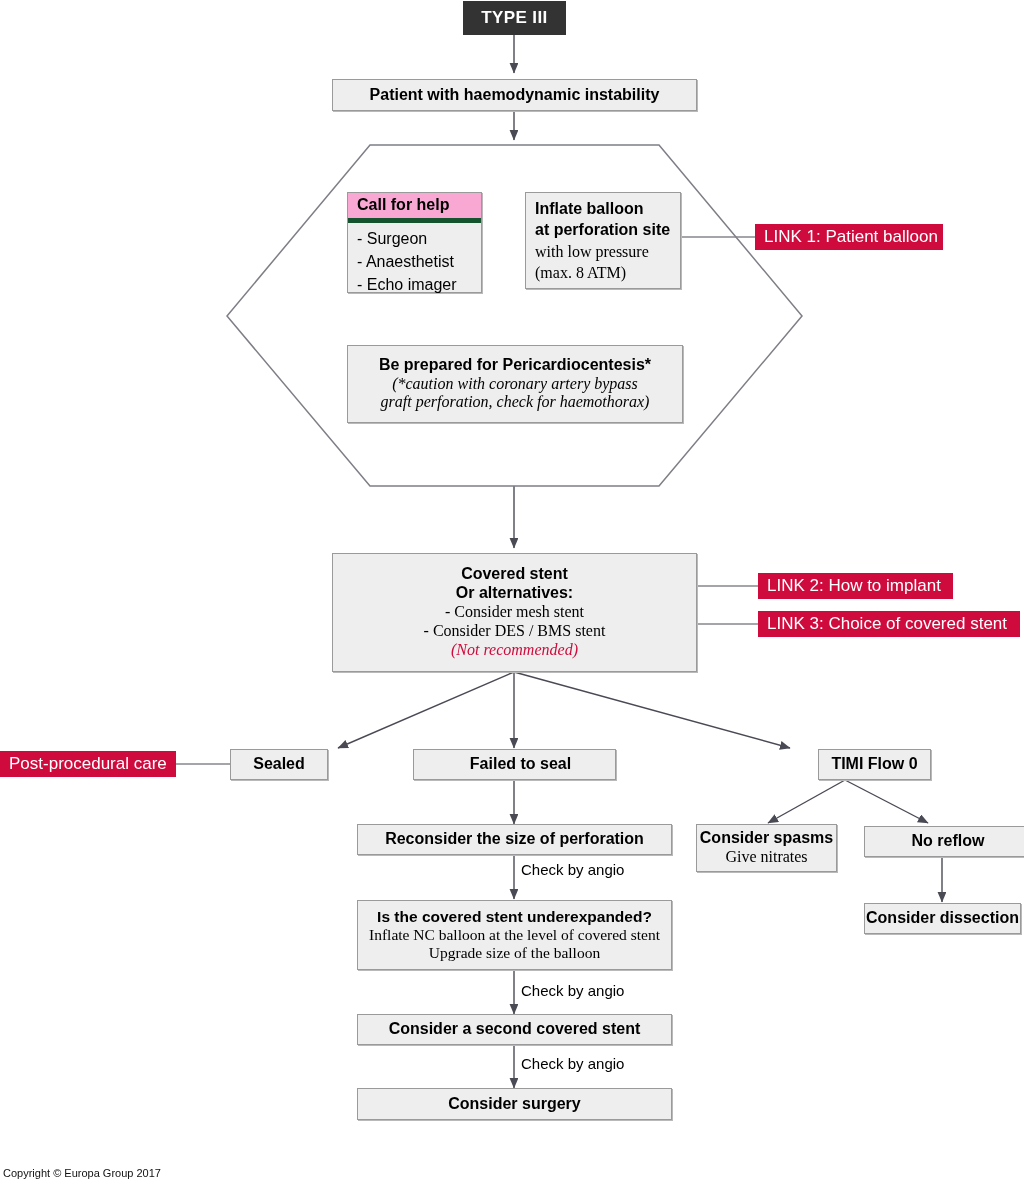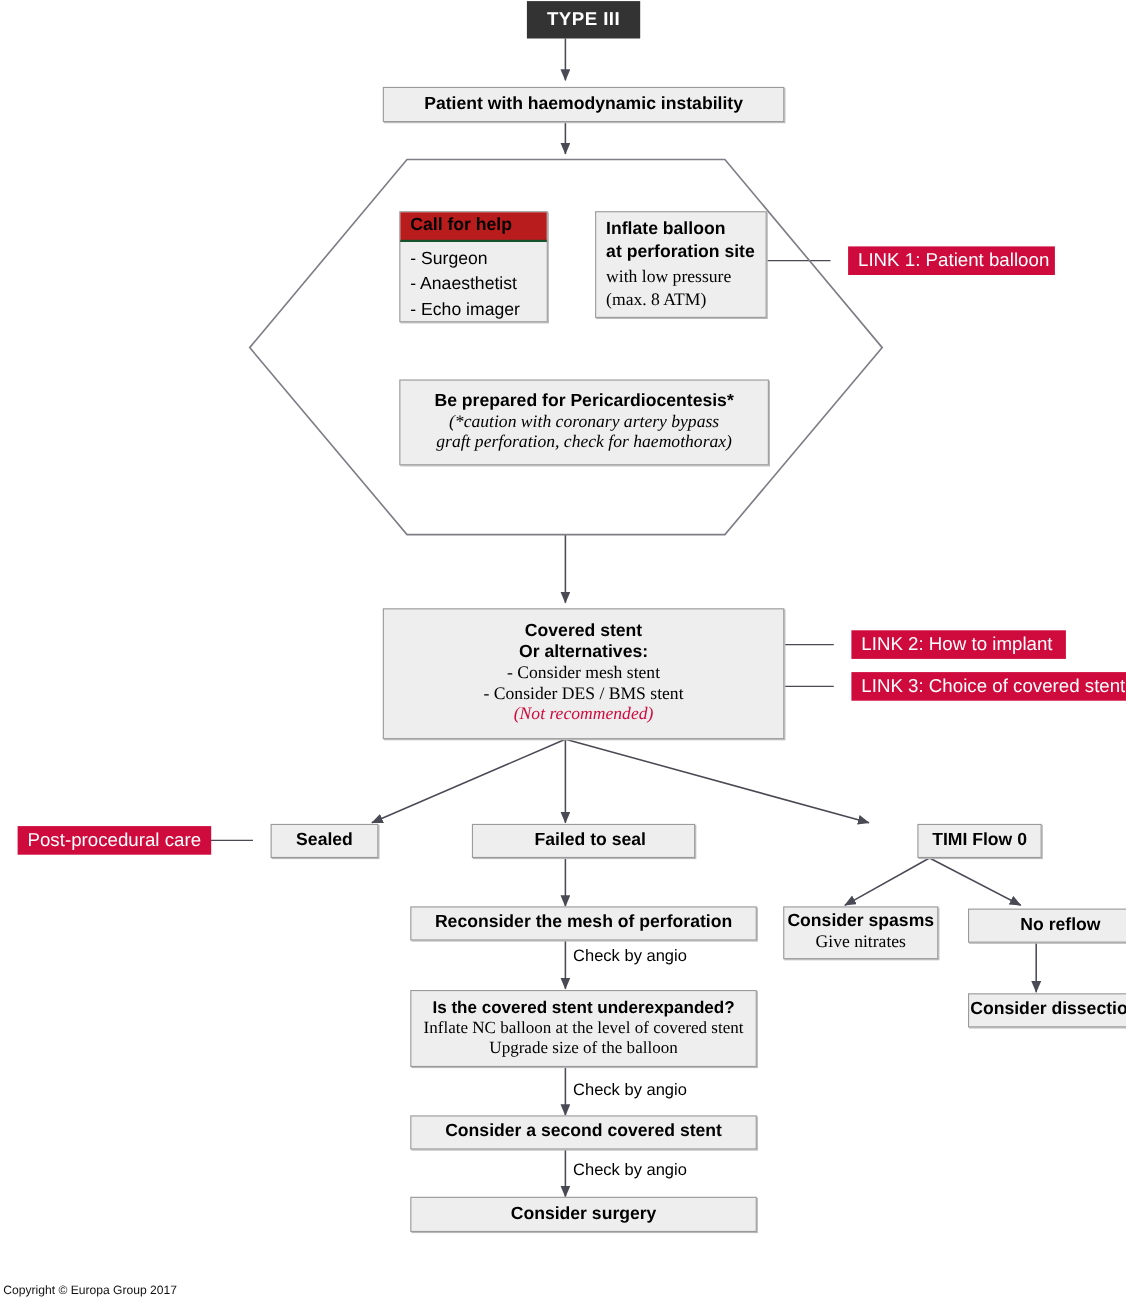--- a/index.html
+++ b/index.html
@@ -27,21 +27,20 @@
   }
   .node {
     position: absolute;
     box-sizing: border-box;
     display: flex;
     flex-direction: column;
     align-items: center;
     justify-content: center;
     text-align: center;
     line-height: 1.18;
-    margin-left: 16px;
   }
   .box {
     background: #eeeeee;
     border: 1px solid #9a9a9a;
     box-shadow: 1px 1px 0 #b9b9b9;
     color: #000000;
   }
   .dark {
     background: #333333;
     border: none;
@@ -63,27 +62,27 @@
   .reg  { font-weight: normal; font-family: Liberation Serif, serif; }
   .ital { font-style: italic; }
   .red  { color: #cf0a3c; }
   .lbl {
     position: absolute;
     font-size: 15px;
     color: #000;
     white-space: nowrap;
   }
   .callhead {
-    background: #b91c1c;
+    background: #f9a8d4;
     font-weight: bold;
     width: 100%;
     box-sizing: border-box;
     text-align: left;
     padding: 3px 0 3px 9px;
-    border-bottom: 2px solid #14532d;
+    border-bottom: 5px solid #14532d;
   }
   .callbody {
     width: 100%;
     box-sizing: border-box;
     text-align: left;
     padding: 4px 0 5px 9px;
   }
   .callbody div { line-height: 1.45; }
   .leftblock {
     text-align: left;
@@ -212,21 +211,21 @@
 
   <div class="node box bold" style="left:413px; top:749px; width:203px; height:31px; font-size:16px;padding-left:12px;">
     <span>Failed to seal</span>
   </div>
 
   <div class="node box bold" style="left:818px; top:749px; width:113px; height:31px; font-size:16px;">
     <span>TIMI Flow 0</span>
   </div>
 
   <div class="node box bold" style="left:357px; top:824px; width:315px; height:31px; font-size:16px;">
-    <span>Reconsider the mesh of perforation</span>
+    <span>Reconsider the size of perforation</span>
   </div>
 
   <div class="lbl" style="left:521px; top:861px;">Check by angio</div>
 
   <div class="node box" style="left:357px; top:900px; width:315px; height:70px; font-size:15.5px;">
     <div class="bold">Is the covered stent underexpanded?</div>
     <div class="reg">Inflate NC balloon at the level of covered stent</div>
     <div class="reg">Upgrade size of the balloon</div>
   </div>
 

